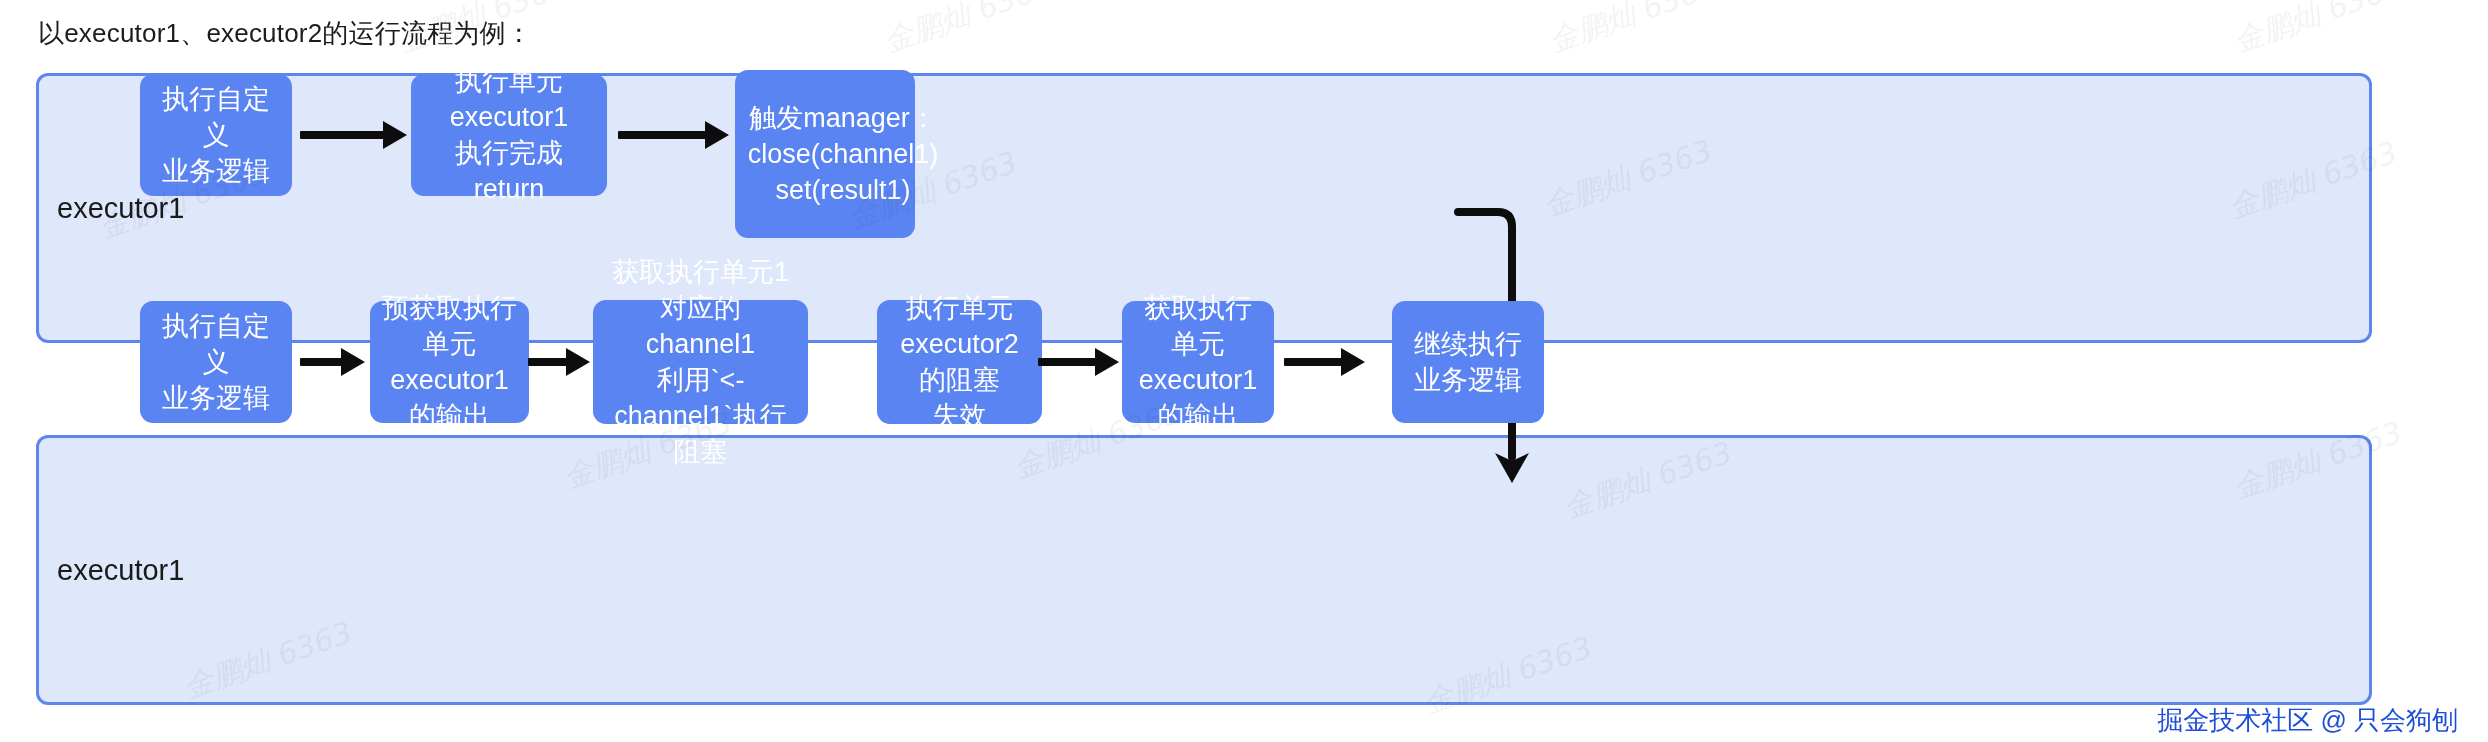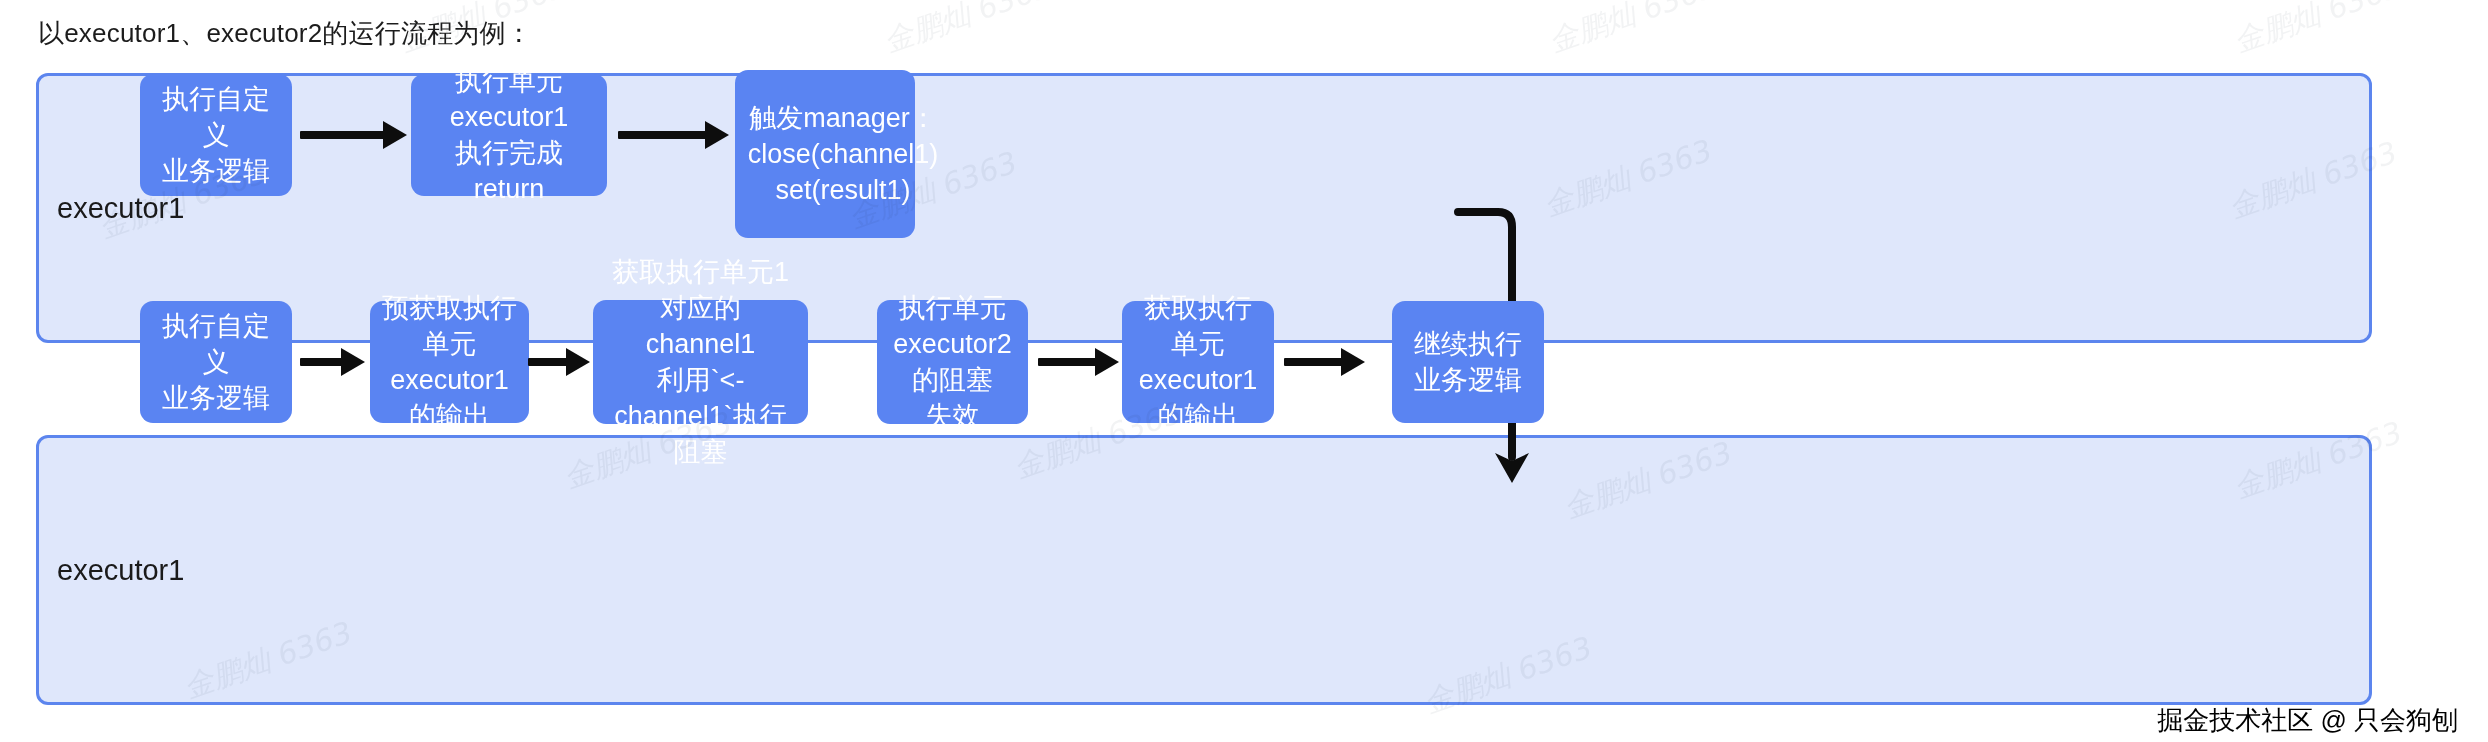--- a/index.html
+++ b/index.html
@@ -105,21 +105,21 @@
     white-space: nowrap;
     transform: rotate(-19deg);
     pointer-events: none;
     font-family: "DejaVu Sans", sans-serif;
   }
   #site-watermark {
     position: absolute;
     right: 30px;
     bottom: 4px;
     font-size: 26px;
-    color: #000000;
+    color: #1d4ed8;
     white-space: nowrap;
   }
 </style>
 </head>
 <body>
 
 <div id="caption">以executor1、executor2的运行流程为例：</div>
 
 <div class="lane" id="lane-0">
   <div class="lane-label">executor1</div>
@@ -147,21 +147,21 @@
 set(result1)</div>
 <div class="arrow" style="left: 300px; top: 131px; width: 100px;"></div>
 <div class="arrow" style="left: 618px; top: 131px; width: 104px;"></div>
 <div class="node" style="left: 140px; top: 301px; width: 152px; height: 122px;">执行自定义
 业务逻辑</div>
 <div class="node" style="left: 370px; top: 301px; width: 159px; height: 122px;">预获取执行单元
 executor1的输出</div>
 <div class="node" style="left: 593px; top: 300px; width: 215px; height: 124px;">获取执行单元1对应的
 channel1
 利用`&lt;-channel1`执行阻塞</div>
-<div class="node" style="left: 877px; top: 300px; width: 151px; height: 124px;">执行单元
+<div class="node" style="left: 877px; top: 300px; width: 165px; height: 124px;">执行单元
 executor2的阻塞
 失效</div>
 <div class="node" style="left: 1122px; top: 301px; width: 152px; height: 122px;">获取执行单元
 executor1的输出</div>
 <div class="node" style="left: 1368px; top: 301px; width: 152px; height: 122px; margin-left: 24px;">继续执行
 业务逻辑</div>
 <div class="arrow" style="left: 300px; top: 358px; width: 58px;"></div>
 <div class="arrow" style="left: 528px; top: 358px; width: 55px;"></div>
 <div class="arrow" style="left: 1038px; top: 358px; width: 74px;"></div>
 <div class="arrow" style="left: 1284px; top: 358px; width: 74px;"></div>

